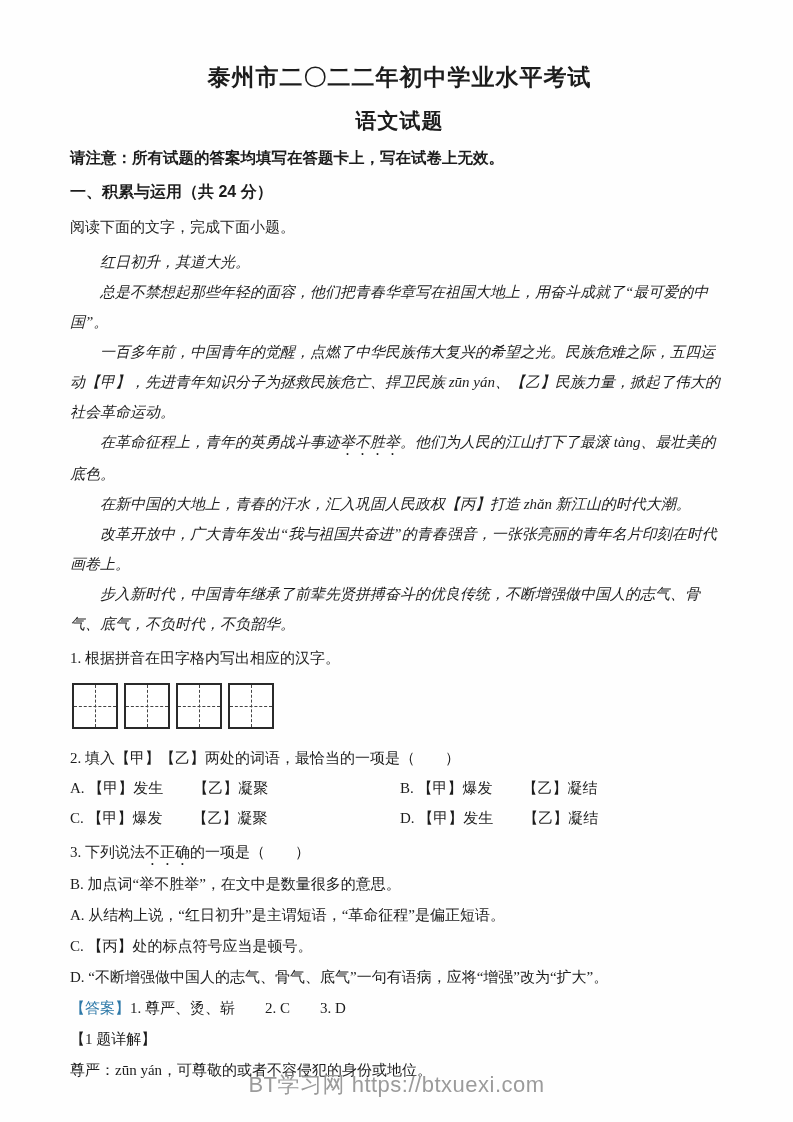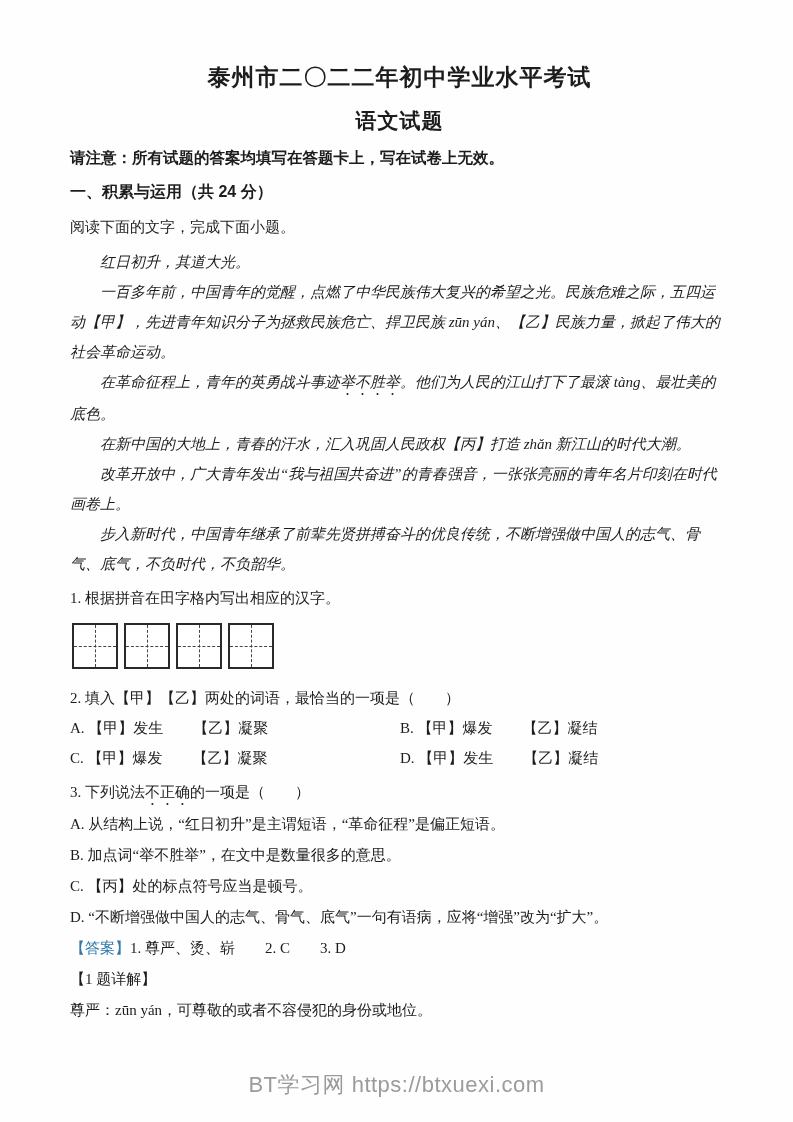--- a/index.html
+++ b/index.html
@@ -151,20 +151,21 @@
 
   <div class="center title">泰州市二〇二二年初中学业水平考试</div>
   <div class="center subtitle">语文试题</div>
   <div class="notice">请注意：所有试题的答案均填写在答题卡上，写在试卷上无效。</div>
   <div class="section-heading">一、积累与运用（共 24 分）</div>
 
   <div class="intro">阅读下面的文字，完成下面小题。</div>
 
   <div class="passage">
     <p>红日初升，其道大光。</p>
+    <p>总是不禁想起那些年轻的面容，他们把青春华章写在祖国大地上，用奋斗成就了“最可爱的中国”。</p>
     <p>一百多年前，中国青年的觉醒，点燃了中华民族伟大复兴的希望之光。民族危难之际，五四运动【甲】，先进青年知识分子为拯救民族危亡、捍卫民族 zūn yán、【乙】民族力量，掀起了伟大的社会革命运动。</p>
     <p><span>在革命征程上，青年的英勇战斗事迹</span><span class="dots">举不胜举</span><span>。他们为人民的江山打下了最滚 tàng、最壮美的底色。</span></p>
     <p>在新中国的大地上，青春的汗水，汇入巩固人民政权【丙】打造 zhǎn 新江山的时代大潮。</p>
     <p>改革开放中，广大青年发出“我与祖国共奋进”的青春强音，一张张亮丽的青年名片印刻在时代画卷上。</p>
     <p>步入新时代，中国青年继承了前辈先贤拼搏奋斗的优良传统，不断增强做中国人的志气、骨气、底气，不负时代，不负韶华。</p>
   </div>
 
   <p class="qline">1. 根据拼音在田字格内写出相应的汉字。</p>
 
   <div class="tzg-row">
@@ -180,22 +181,22 @@
     <span class="col-a pre">A. 【甲】发生　　【乙】凝聚</span>
     <span class="pre">B. 【甲】爆发　　【乙】凝结</span>
   </div>
   <div class="opt-row">
     <span class="col-a pre">C. 【甲】爆发　　【乙】凝聚</span>
     <span class="pre">D. 【甲】发生　　【乙】凝结</span>
   </div>
 
   <p class="qline pre"><span>3. 下列说法</span><span class="dots">不正确</span><span>的一项是（　　）</span></p>
 
+  <p class="opt">B. 加点词“举不胜举”，在文中是数量很多的意思。</p>
   <p class="opt">A. 从结构上说，“红日初升”是主谓短语，“革命征程”是偏正短语。</p>
-  <p class="opt">B. 加点词“举不胜举”，在文中是数量很多的意思。</p>
   <p class="opt">C. 【丙】处的标点符号应当是顿号。</p>
   <p class="opt">D. “不断增强做中国人的志气、骨气、底气”一句有语病，应将“增强”改为“扩大”。</p>
 
   <p class="answer-line pre"><span class="blue">【答案】</span><span>1. 尊严、烫、崭　　2. C　　3. D</span></p>
 
 
   <p class="detail-heading">【1 题详解】</p>
   <p class="detail-text">尊严：zūn yán，可尊敬的或者不容侵犯的身份或地位。</p>
 
 </div>

